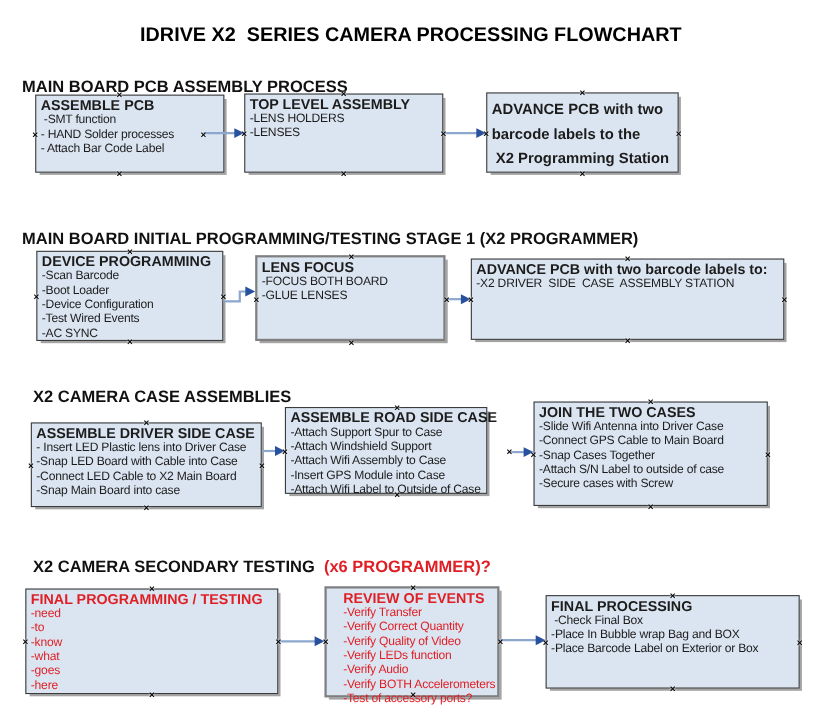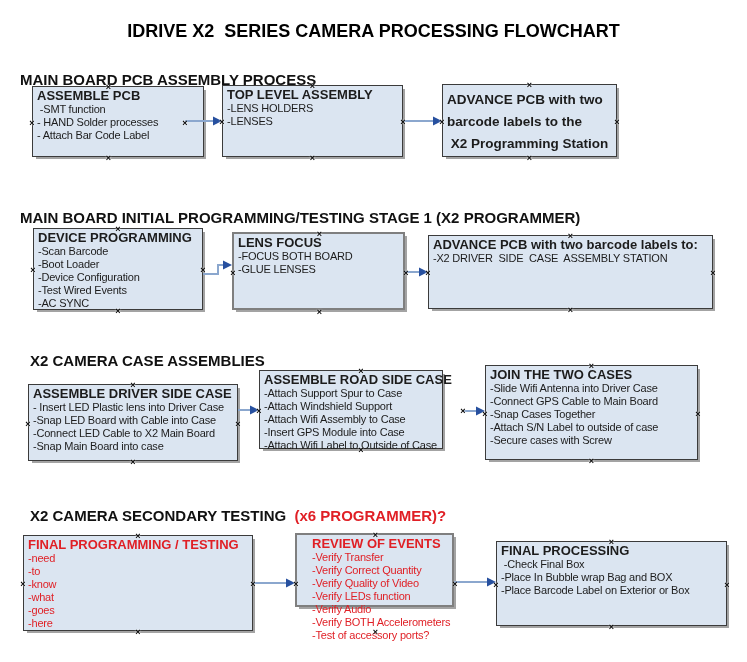--- a/index.html
+++ b/index.html
@@ -158,21 +158,21 @@
       <div class="box-item red">-to</div>
       <div class="box-item red">-know</div>
       <div class="box-item red">-what</div>
       <div class="box-item red">-goes</div>
       <div class="box-item red">-here</div>
       <span class="handle" style="left: 114px; top: 0px;">×</span>
       <span class="handle" style="left: 114px; top: 96px;">×</span>
       <span class="handle" style="left: -1px; top: 48px;">×</span>
       <span class="handle" style="left: 229px; top: 48px;">×</span>
     </div>
-    <div class="box gray" style="left: 295px; top: 533px; width: 159px; height: 74px; padding-left: 15px;">
+    <div class="box gray" style="left: 295px; top: 533px; width: 159px; height: 101px; padding-left: 15px;">
       <div class="box-title red">REVIEW OF EVENTS</div>
       <div class="box-item red">-Verify Transfer</div>
       <div class="box-item red">-Verify Correct Quantity</div>
       <div class="box-item red">-Verify Quality of Video</div>
       <div class="box-item red">-Verify LEDs function</div>
       <div class="box-item red">-Verify Audio</div>
       <div class="box-item red">-Verify BOTH Accelerometers</div>
       <div class="box-item red">-Test of accessory ports?</div>
       <span class="handle" style="left: 78.5px; top: 0px;">×</span>
       <span class="handle" style="left: 78.5px; top: 97px;">×</span>

